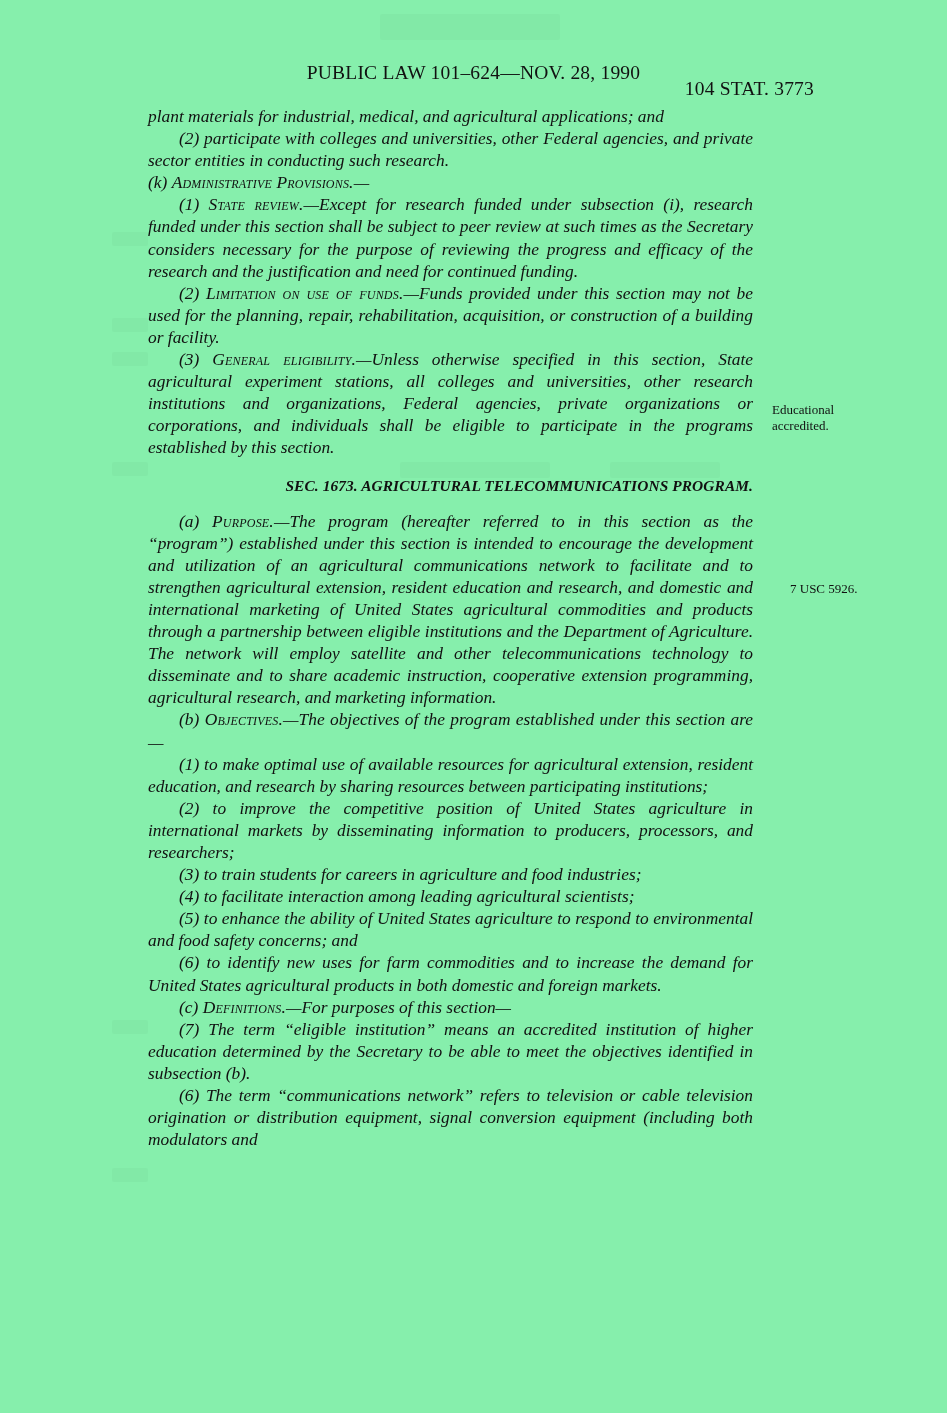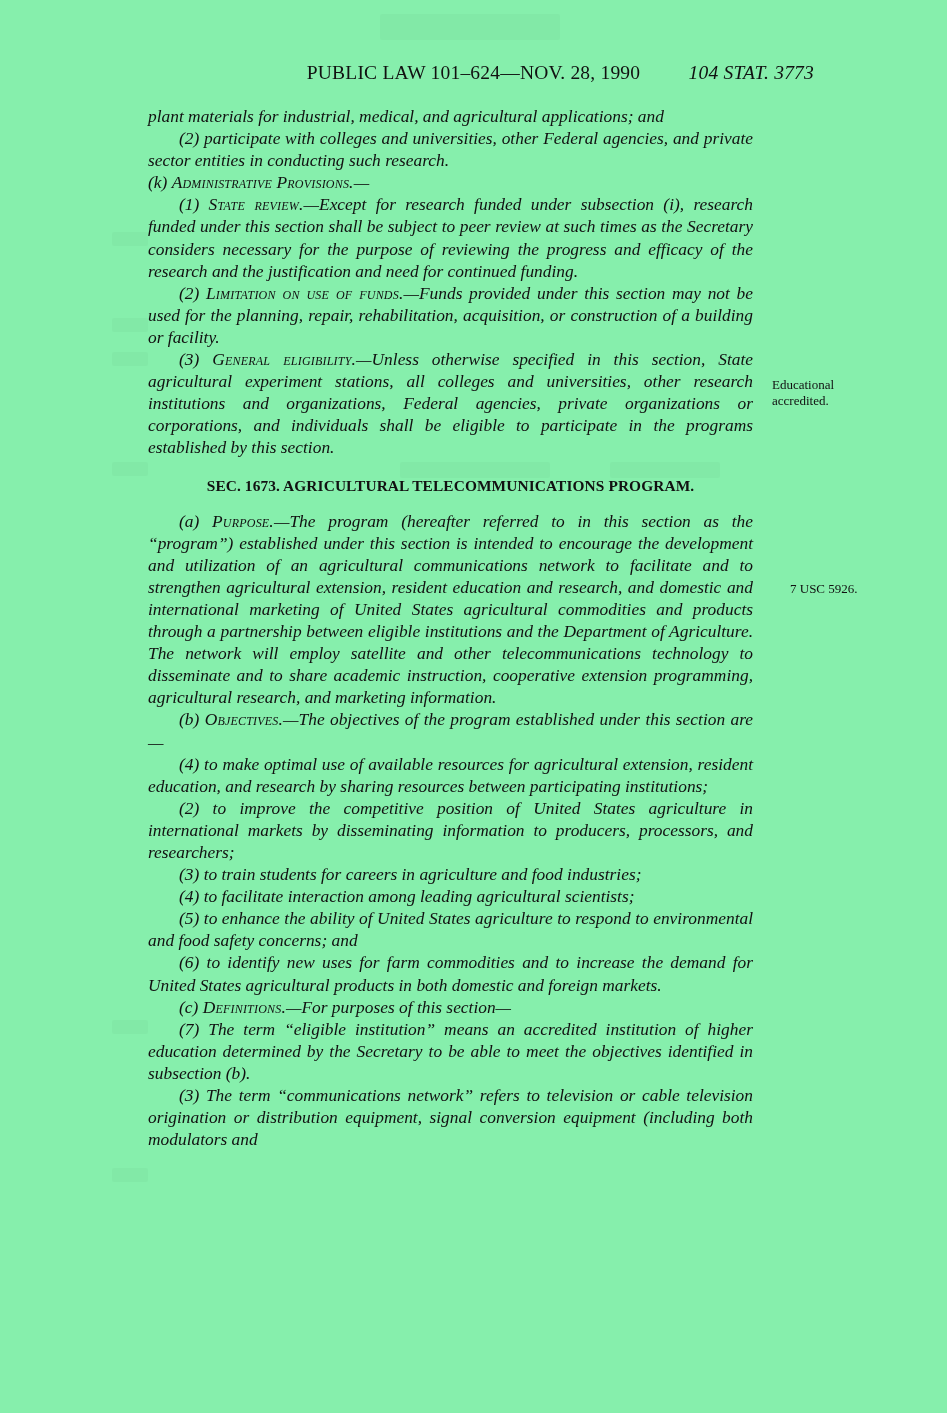--- a/index.html
+++ b/index.html
@@ -30,23 +30,22 @@
     text-align: center;
     font-size: 19.5px;
     letter-spacing: 0.2px;
   }
   .runhead .left {
     display: inline-block;
   }
   .runhead .right {
     position: absolute;
     right: 133px;
-    top: 0;
+    top: 16px;
     font-size: 19.5px;
-    font-style: italic;
   }
   
   .col {
     position: absolute;
     top: 105px;
     left: 148px;
     width: 605px;
     font-size: 17.4px;
     line-height: 22.1px;
     text-align: justify;
@@ -65,35 +64,36 @@
   .sc {
     font-variant: small-caps;
     letter-spacing: 0.2px;
   }
   
   .sec-head {
     margin-top: 16px;
     margin-bottom: 13px;
     font-weight: bold;
     font-size: 15.4px;
-    text-align: center;
+    text-align: right;
     letter-spacing: 0.1px;
+    font-style: italic;
   }
   
   .margin-note {
     position: absolute;
     font-size: 13px;
     line-height: 16px;
     font-family: "Liberation Serif", serif;
     color: #111;
     text-align: left;
   }
   #note-edu {
     left: 772px;
-    top: 377px;
+    top: 402px;
     width: 150px;
   }
   #note-usc {
     left: 790px;
     top: 537px;
     width: 150px;
     margin-top: 44px;
   }
   
   .ghost {
@@ -142,26 +142,26 @@
     <p class="indent"><span>(2)</span> <span class="sc">Limitation on use of funds.</span><span>—Funds provided under this section may not be used for the planning, repair, rehabilitation, acquisition, or construction of a building or facility.</span></p>
 
     <p class="indent"><span>(3)</span> <span class="sc">General eligibility.</span><span>—Unless otherwise specified in this section, State agricultural experiment stations, all colleges and universities, other research institutions and organizations, Federal agencies, private organizations or corporations, and individuals shall be eligible to participate in the programs established by this section.</span></p>
 
     <p class="sec-head">SEC. 1673. AGRICULTURAL TELECOMMUNICATIONS PROGRAM.</p>
 
     <p class="indent">(a)&nbsp;<span class="sc">Purpose.</span><span>—The program (hereafter referred to in this section as the “program”) established under this section is intended to encourage the development and utilization of an agricultural communications network to facilitate and to strengthen agricultural extension, resident education and research, and domestic and international marketing of United States agricultural commodities and products through a partnership between eligible institutions and the Department of Agriculture. The network will employ satellite and other telecommunications technology to disseminate and to share academic instruction, cooperative extension programming, agricultural research, and marketing information.</span></p>
 
     <p class="indent">(b)&nbsp;<span class="sc">Objectives.</span><span>—The objectives of the program established under this section are—</span></p>
 
-    <p class="indent">(4) to make optimal use of available resources for agricultural extension, resident education, and research by sharing resources between participating institutions;</p>
+    <p class="indent">(1) to make optimal use of available resources for agricultural extension, resident education, and research by sharing resources between participating institutions;</p>
     <p class="indent">(2) to improve the competitive position of United States agriculture in international markets by disseminating information to producers, processors, and researchers;</p>
     <p class="indent">(3) to train students for careers in agriculture and food industries;</p>
     <p class="indent">(4) to facilitate interaction among leading agricultural scientists;</p>
     <p class="indent">(5) to enhance the ability of United States agriculture to respond to environmental and food safety concerns; and</p>
     <p class="indent">(6) to identify new uses for farm commodities and to increase the demand for United States agricultural products in both domestic and foreign markets.</p>
 
     <p class="indent">(c)&nbsp;<span class="sc">Definitions.</span><span>—For purposes of this section—</span></p>
 
     <p class="indent">(7) The term “eligible institution” means an accredited institution of higher education determined by the Secretary to be able to meet the objectives identified in subsection (b).</p>
-    <p class="indent">(3) The term “communications network” refers to television or cable television origination or distribution equipment, signal conversion equipment (including both modulators and</p>
+    <p class="indent">(6) The term “communications network” refers to television or cable television origination or distribution equipment, signal conversion equipment (including both modulators and</p>
 
   </div>
 </div>
 
 </body></html>

